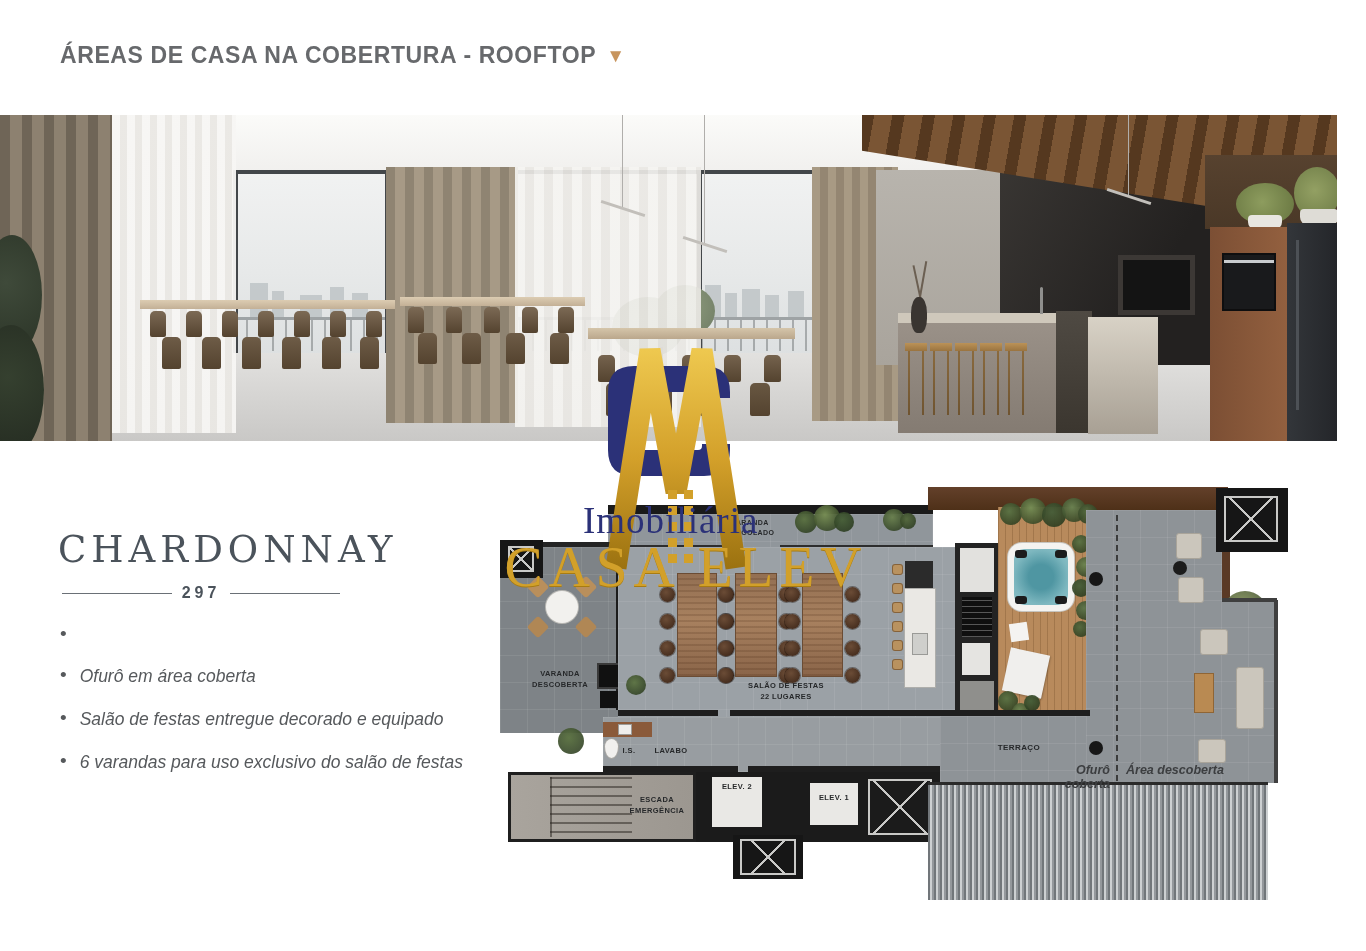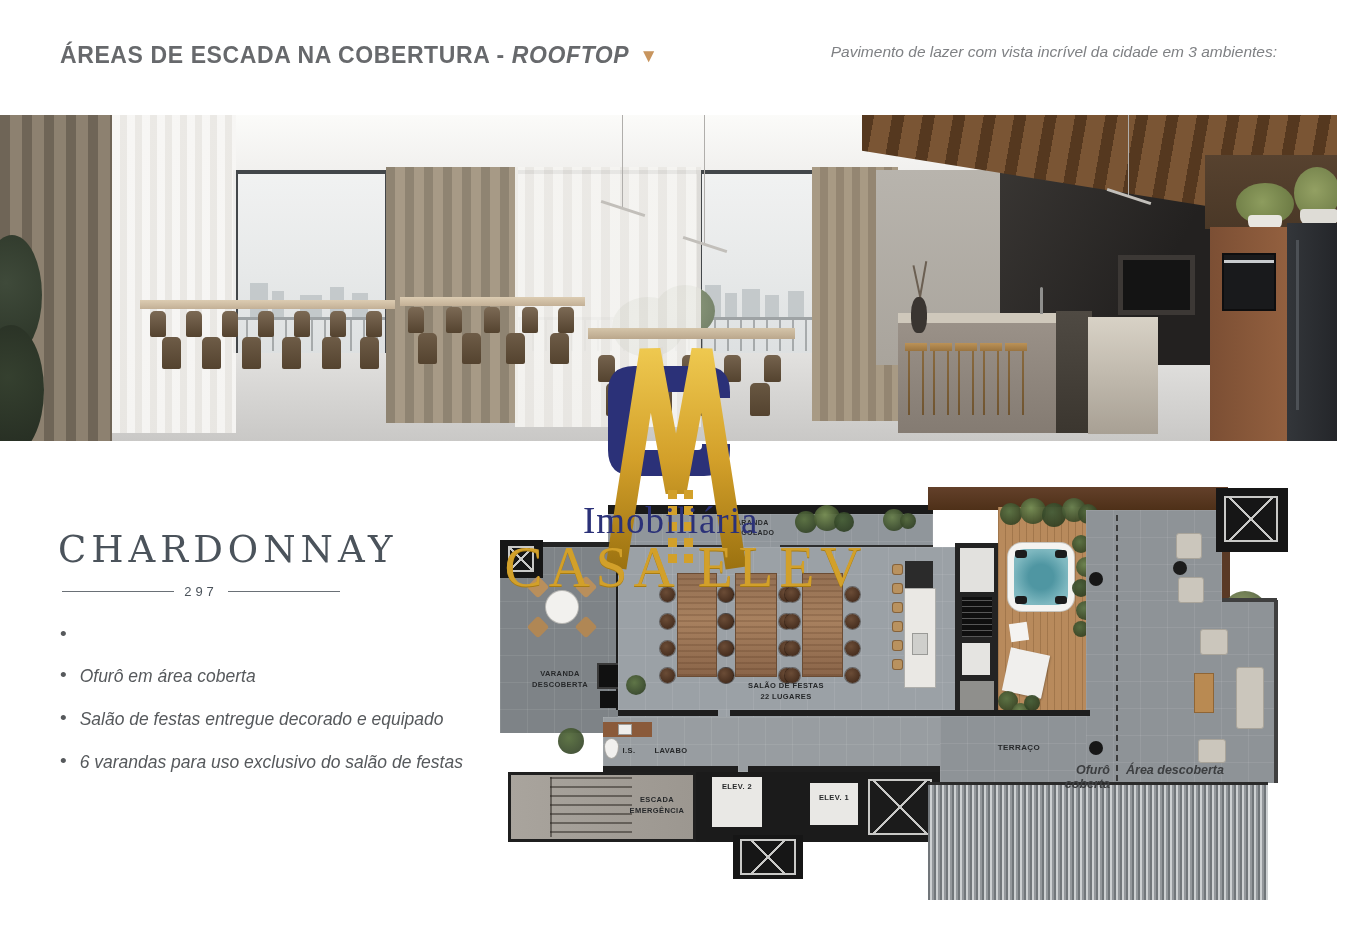--- a/index.html
+++ b/index.html
@@ -1,31 +1,31 @@
 <!DOCTYPE html>
 <html><head>
 <meta charset="utf-8">
 <style>
 *{margin:0;padding:0;box-sizing:border-box}
 html,body{width:1366px;height:951px}
 body{position:relative;background:#fff;font-family:"Liberation Sans",sans-serif;overflow:hidden}
 .abs{position:absolute}
 
 .hdr-title{left:60px;top:42px;font-weight:bold;font-size:23px;letter-spacing:.6px;color:#67696c;white-space:nowrap}
-.hdr-title .it{font-style:italic}
+.hdr-title .it{}
 .hdr-tri{display:inline-block;margin-left:10px;font-size:19px;vertical-align:1px}
 .hdr-tag{right:89px;top:40px;text-align:right;font-style:italic;font-size:15.5px;line-height:1.5;color:#7f8184}
 
 #photo{left:0;top:115px;width:1337px;height:326px;overflow:hidden;background:#efefec}
 .ph{position:absolute}
 
 .brand-name{left:58px;top:528px;width:286px;text-align:center;font-family:"DejaVu Serif",serif;font-size:37px;letter-spacing:5px;color:#4b535b}
 .brand-row{left:62px;top:584px;width:278px;display:flex;align-items:center;gap:10px;color:#4b535b}
 .brand-row .ln{flex:1;height:1px;background:#6a7076}
-.brand-row .num{font-size:13px;font-weight:normal;letter-spacing:4px}
+.brand-row .num{font-size:16px;font-weight:bold;letter-spacing:4px}
 #features{left:60px;top:622px;width:430px}
 .feat{display:flex;margin-bottom:17px;color:#56595c}
 .feat .bul{font-size:19px;line-height:24px;margin-right:13px}
 .feat .tx{font-style:italic;font-size:17.5px;line-height:26px}
 
 #plan{left:500px;top:485px;width:796px;height:420px}
 .pl{position:absolute}
 .tile{background-image:linear-gradient(rgba(255,255,255,.08) 1px,transparent 1px),linear-gradient(90deg,rgba(255,255,255,.08) 1px,transparent 1px);background-size:27px 27px}
 .lbl{position:absolute;font-weight:bold;font-size:7.5px;letter-spacing:.4px;color:#26282a;text-align:center;line-height:1.4}
 .lbl span{display:block}
@@ -39,24 +39,23 @@
 .wood-table{position:absolute;background:linear-gradient(180deg,#936f52,#a8815f 45%,#8a6549);background-image:repeating-linear-gradient(0deg,rgba(60,30,10,.16) 0 2px,transparent 2px 6px),linear-gradient(180deg,#936f52,#a8815f 45%,#8a6549);border:1px solid #6b4c34}
 
 #wm{left:0;top:0;width:1366px;height:951px;pointer-events:none;z-index:9}
 .wm-word1{position:absolute;left:583px;top:499px;font-family:"Liberation Serif",serif;font-size:37px;color:#2b3178;letter-spacing:1px}
 .wm-word2{position:absolute;left:494px;top:534px;width:384px;text-align:center;font-family:"Liberation Serif",serif;font-size:57px;letter-spacing:6px;color:#d2a02a;text-shadow:0 1px 0 #a87c12}
 </style>
 </head>
 <body>
 
 <div class="abs hdr-title">
-  <span>ÁREAS DE ESCADA NA COBERTURA - </span><span class="it">ROOFTOP</span><span class="hdr-tri" style="color:#c8955e">▼</span>
+  <span>ÁREAS DE CASA NA COBERTURA - </span><span class="it">ROOFTOP</span><span class="hdr-tri" style="color:#c8955e">▼</span>
 </div>
 <div class="abs hdr-tag">
-  <div>Pavimento de lazer com vista incrível da cidade em 3 ambientes:</div>
 </div>
 
 <div id="photo" class="abs">
 
   <div class="ph" style="left:0;top:0;width:1337px;height:62px;background:linear-gradient(#fbfbf9,#f0efed)"></div>
 
   <div class="ph" style="left:0;top:55px;width:985px;height:185px;background:linear-gradient(#f1f2f2,#e7e9e9 55%,#dde0e1)"></div>
   <div class="ph" id="city" style="left:0;top:0;width:1337px;height:326px">
       <div style="position: absolute; left: 250px; top: 168px; width: 18px; height: 34px; background: rgb(188, 194, 196); opacity: 0.8;"></div>
       <div style="position: absolute; left: 272px; top: 176px; width: 12px; height: 26px; background: rgb(188, 194, 196); opacity: 0.8;"></div>

